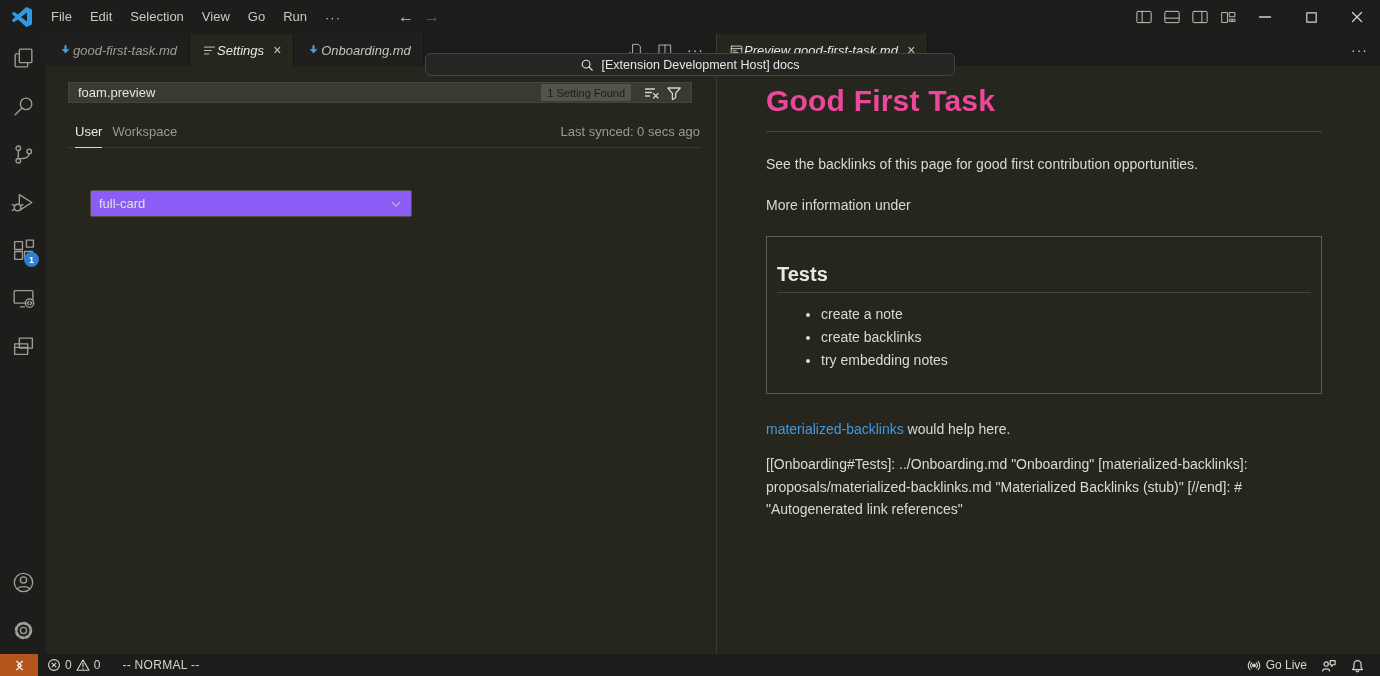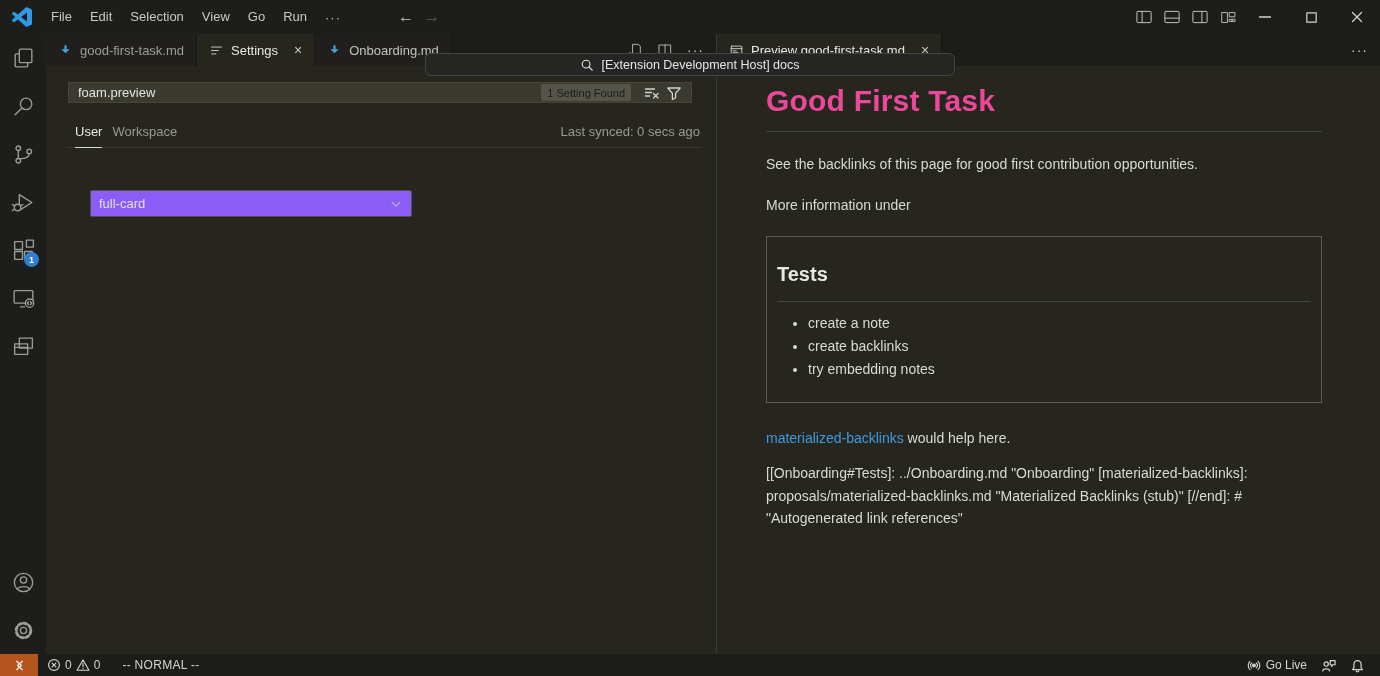--- a/index.html
+++ b/index.html
@@ -35,21 +35,21 @@
   .ab-item { width:46px; height:48px; display:flex; align-items:center; justify-content:center; color:#9d9d97; position:relative; }
   .ab-badge { position:absolute; right:7px; bottom:7px; background:#2f7fd0; color:#ffffff; font-size:9px; min-width:15px; height:15px; border-radius:8px; display:flex; align-items:center; justify-content:center; font-weight:bold; }
   .ab-spacer { flex:1; }
 
   
   .group1 { position:absolute; left:46px; top:34px; width:670px; bottom:22px; background:#26261f; }
   .group2 { position:absolute; left:717px; top:34px; right:0; bottom:22px; background:#26261f; }
   .group-divider { position:absolute; left:716px; top:34px; bottom:22px; width:1px; background:#3a3a34; }
 
   .tabstrip { height:32px; background:#1c1c1b; display:flex; align-items:stretch; }
-  .tab { display:flex; align-items:center; padding:0 12px; gap:7px; font-size:13px; background:#201f1e; color:#9d9d98; border-right:1px solid #151514; cursor:default; }
+  .tab { display:flex; align-items:center; padding:0 12px; font-size:13px; background:#201f1e; color:#9d9d98; border-right:1px solid #151514; cursor:default;font-style:italic; }
   .tab.active { background:#26261f; color:#e8e8e3; }
   .tab.bright { color:#c3c3be; }
   .tab-close { margin-left:9px; font-size:14px; color:#c8c8c3; line-height:1; }
   .editor-actions { margin-left:auto; display:flex; align-items:center; gap:14px; padding-right:12px; color:#c5c5c0; }
   .ea-more { font-size:14px; letter-spacing:1px; color:#c5c5c0; }
 
   
   .settings-pane { position:absolute; top:32px; left:0; right:0; bottom:0; }
   .settings-search { position:absolute; left:22px; right:24px; top:16px; height:21px; background:#3a3a31; border:1px solid #45453b;
     display:flex; align-items:center; padding:0 7px 0 9px; font-size:13px; color:#e4e4df; }
@@ -67,23 +67,23 @@
     display:flex; align-items:center; justify-content:space-between; padding:0 8px; font-size:13px; color:#e2e2dd; }
   .select .chev { color:#b9b9b3; }
 
   
   .preview { position:absolute; top:32px; left:0; right:0; bottom:0; padding:18px 0 0 49px; color:#dadad5; font-size:14px; }
   .pv-title { font-size:30px; font-weight:600; color:#ec4899; letter-spacing:.2px; line-height:34px; }
   .pv-hr { width:556px; border:none; border-top:1px solid #45453f; margin-top:13px; }
   .pv-p1 { margin-top:24px; }
   .pv-p2 { margin-top:25px; }
   .embed-box { width:556px; border:1px solid #5c5c55; margin-top:23px; padding:4px 10px 18px; }
-  .embed-title { font-size:20px; font-weight:600; color:#e9e9e4; margin-top:22px; padding-bottom:15px; border-bottom:1px solid #45453f; }
+  .embed-title { font-size:20px; font-weight:600; color:#e9e9e4; margin-top:22px; padding-bottom:6px; border-bottom:1px solid #45453f; }
   .embed-list { margin:13px 0 0 9px; padding-left:22px; }
-  .embed-list li { margin:7px 0; color:#dadad5; }
+  .embed-list li { margin:7px 13px; color:#dadad5; }
   .pv-linkline { margin-top:27px; }
   .pv-link { color:#3f9ae0; cursor:pointer; }
   .pv-refs { margin-top:16px; width:560px; line-height:22.5px; }
 
   
   .statusbar { position:absolute; bottom:0; left:0; right:0; height:22px; background:#1c1c1b; display:flex; align-items:center; font-size:12px; color:#d4d4cf; z-index:6; }
   .sb-remote { width:38px; height:22px; background:#b4551e; color:#f4f2ee; display:flex; align-items:center; justify-content:center; }
   .sb-item { display:flex; align-items:center; gap:5px; padding:0 7px; height:22px; }
   .sb-problems { gap:4px; margin-left:2px; }
   .sb-mode { margin-left:8px; letter-spacing:.3px; }

